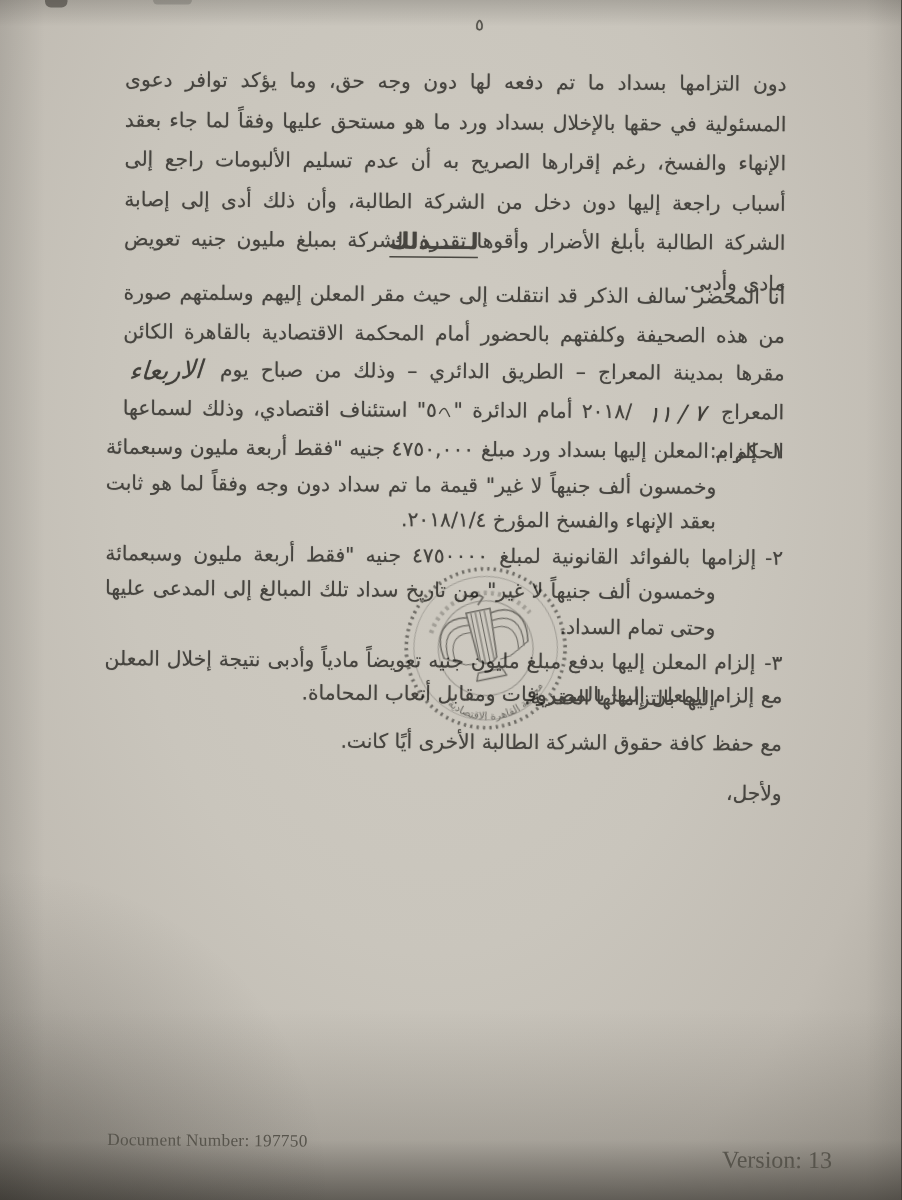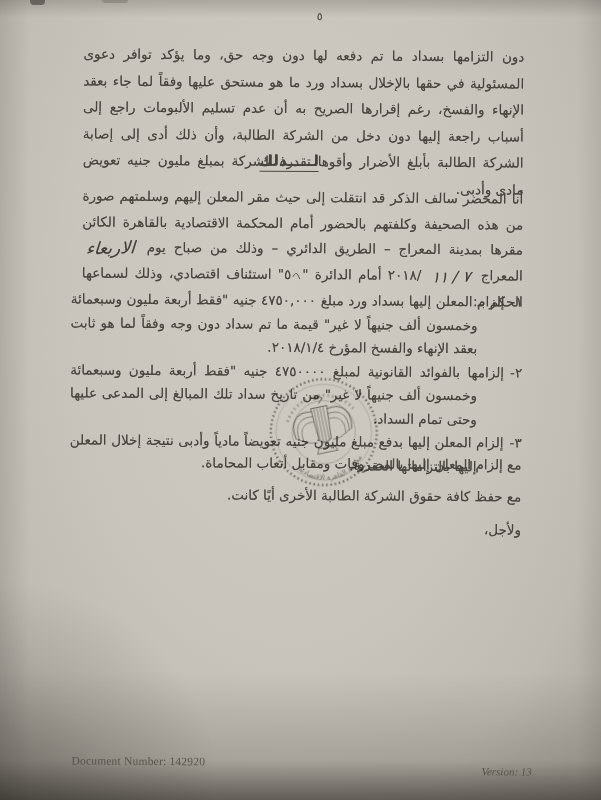--- a/index.html
+++ b/index.html
@@ -82,21 +82,21 @@
   .footer-doc{
     position:absolute; top:756px; left:74px;
     direction:ltr;
     font-family:"Liberation Serif", serif;
     font-size:11.5px; color:#57544c; letter-spacing:0.2px;
   }
   .footer-ver{
     position:absolute; top:764px; left:484px;
     direction:ltr;
     font-family:"Liberation Serif", serif;
-    font-size:11px; color:#57544c;font-style:italic;
+    font-size:16px; color:#57544c;
   }
   .edge-mark-1{
     position:absolute; top:0; left:30px; width:15px; height:5px;
     background:rgba(52,50,44,0.55); border-radius:0 0 4px 4px;
   }
   .edge-mark-2{
     position:absolute; top:0; left:102px; width:26px; height:3px;
     background:rgba(52,50,44,0.22); border-radius:0 0 3px 3px;
   }
 </style>
@@ -160,17 +160,17 @@
           <path d="M63,43 C73,42 78,48 76,60" stroke-width="0.7"></path>
           <path d="M83,56 L76,60 L70,63 L63,64" stroke-width="0.7"></path>
           <path d="M47,70 h16 M45,75 h20 M47,70 l-2,5 M63,70 l2,5" stroke-width="0.9"></path>
         </g>
       </g>
       <text font-size="7" fill="#585650" font-family="DejaVu Sans, sans-serif" text-anchor="middle">
         <textPath href="#arcBottom" startOffset="50%">محكمة القاهرة الاقتصادية</textPath>
       </text>
     </svg>
 
-    <div class="footer-doc">Document Number: 142920</div>
+    <div class="footer-doc">Document Number: 197750</div>
     <div class="footer-ver">Version: 13</div>
 
   </div>
 </div>
 
 </body></html>

